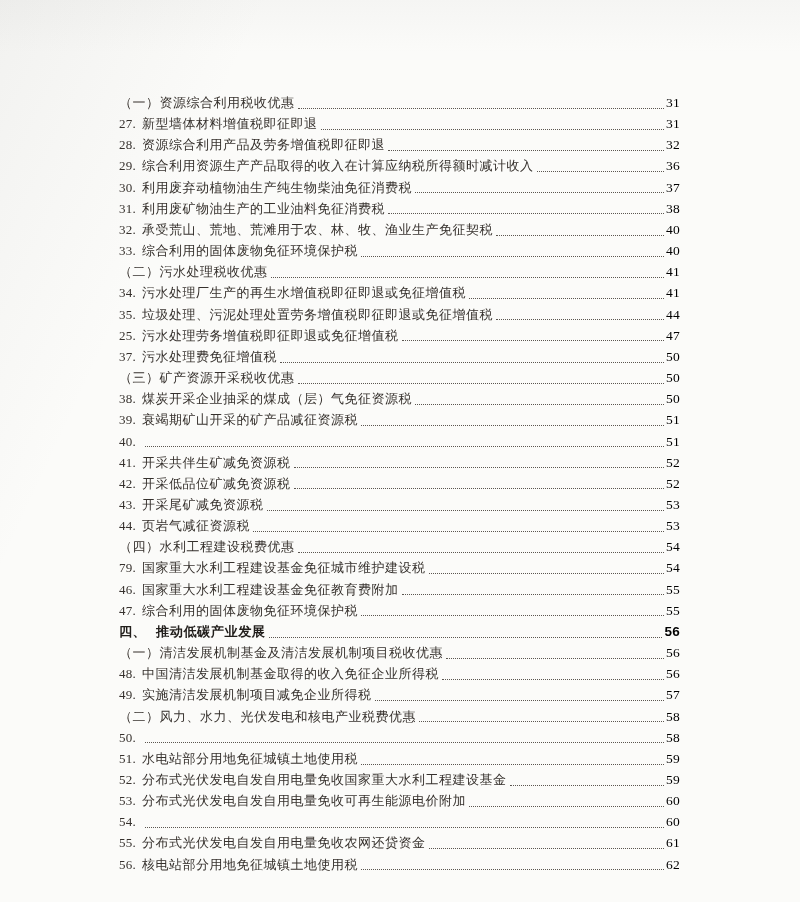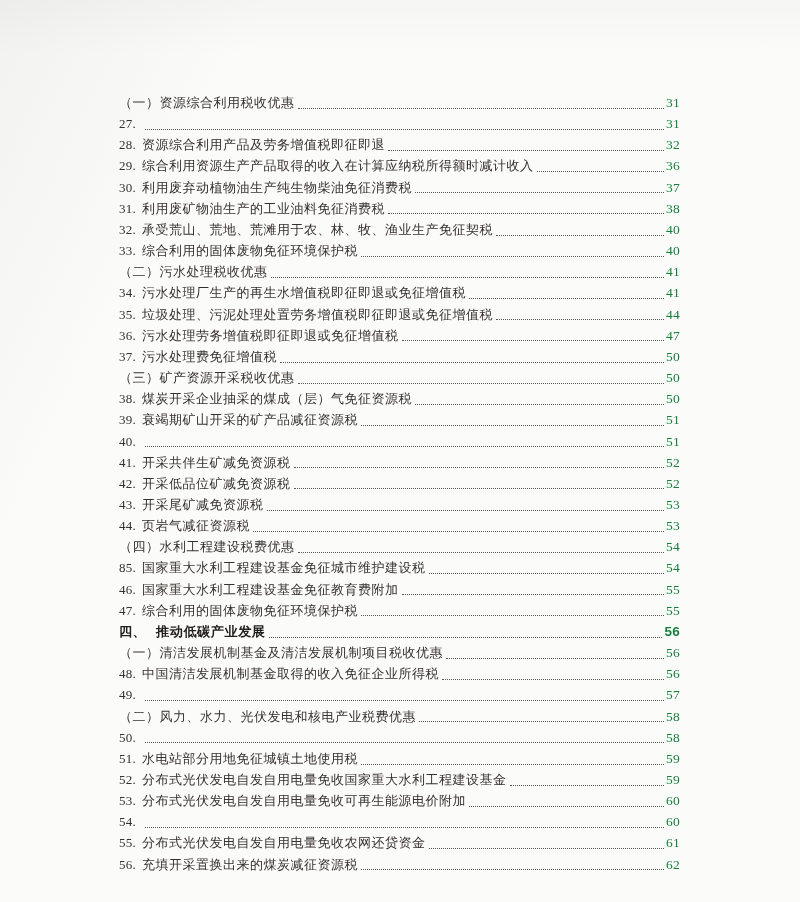--- a/index.html
+++ b/index.html
@@ -56,21 +56,21 @@
     flex: 1;
     height: 0;
     align-self: flex-end;
     margin: 0 2px 4.5px 3px;
     border-bottom: 1.5px dotted #5b5650;
   }
   .toc-row .page-num {
     flex: none;
     font-size: 13.5px;
     letter-spacing: 0.3px;
-    color: #15803d;
+    color: #000000;
   }
   
   .toc-row.chapter {
     font-family: "Liberation Sans", "DejaVu Sans", sans-serif;
     font-weight: 700;
     color: #211e1b;
     font-size: 13.2px;
   }
   .toc-row.chapter .num { width: 37px; }
 </style>
@@ -81,20 +81,21 @@
   <div class="toc">
   <div class="toc-row sub">
 
     <span class="label">（一）资源综合利用税收优惠</span>
     <span class="leader"></span>
     <span class="page-num">31</span>
   </div>
 
   <div class="toc-row item">
     <span class="num">27.</span>
+    <span class="label">新型墙体材料增值税即征即退</span>
     <span class="leader"></span>
     <span class="page-num">31</span>
   </div>
 
   <div class="toc-row item">
     <span class="num">28.</span>
     <span class="label">资源综合利用产品及劳务增值税即征即退</span>
     <span class="leader"></span>
     <span class="page-num">32</span>
   </div>
@@ -149,21 +150,21 @@
   </div>
 
   <div class="toc-row item">
     <span class="num">35.</span>
     <span class="label">垃圾处理、污泥处理处置劳务增值税即征即退或免征增值税</span>
     <span class="leader"></span>
     <span class="page-num">44</span>
   </div>
 
   <div class="toc-row item">
-    <span class="num">36.</span>
+    <span class="num">25.</span>
     <span class="label">污水处理劳务增值税即征即退或免征增值税</span>
     <span class="leader"></span>
     <span class="page-num">47</span>
   </div>
 
   <div class="toc-row item">
     <span class="num">37.</span>
     <span class="label">污水处理费免征增值税</span>
     <span class="leader"></span>
     <span class="page-num">50</span>
@@ -225,21 +226,21 @@
   </div>
 
   <div class="toc-row sub">
 
     <span class="label">（四）水利工程建设税费优惠</span>
     <span class="leader"></span>
     <span class="page-num">54</span>
   </div>
 
   <div class="toc-row item">
-    <span class="num">85.</span>
+    <span class="num">79.</span>
     <span class="label">国家重大水利工程建设基金免征城市维护建设税</span>
     <span class="leader"></span>
     <span class="page-num">54</span>
   </div>
 
   <div class="toc-row item">
     <span class="num">46.</span>
     <span class="label">国家重大水利工程建设基金免征教育费附加</span>
     <span class="leader"></span>
     <span class="page-num">55</span>
@@ -268,20 +269,21 @@
 
   <div class="toc-row item">
     <span class="num">48.</span>
     <span class="label">中国清洁发展机制基金取得的收入免征企业所得税</span>
     <span class="leader"></span>
     <span class="page-num">56</span>
   </div>
 
   <div class="toc-row item">
     <span class="num">49.</span>
+    <span class="label">实施清洁发展机制项目减免企业所得税</span>
     <span class="leader"></span>
     <span class="page-num">57</span>
   </div>
 
   <div class="toc-row sub">
 
     <span class="label">（二）风力、水力、光伏发电和核电产业税费优惠</span>
     <span class="leader"></span>
     <span class="page-num">58</span>
   </div>
@@ -321,18 +323,18 @@
 
   <div class="toc-row item">
     <span class="num">55.</span>
     <span class="label">分布式光伏发电自发自用电量免收农网还贷资金</span>
     <span class="leader"></span>
     <span class="page-num">61</span>
   </div>
 
   <div class="toc-row item">
     <span class="num">56.</span>
-    <span class="label">充填开采置换出来的煤炭减征资源税</span>
+    <span class="label">核电站部分用地免征城镇土地使用税</span>
     <span class="leader"></span>
     <span class="page-num">62</span>
   </div>
 </div>
 </div>
 
 </body></html>

